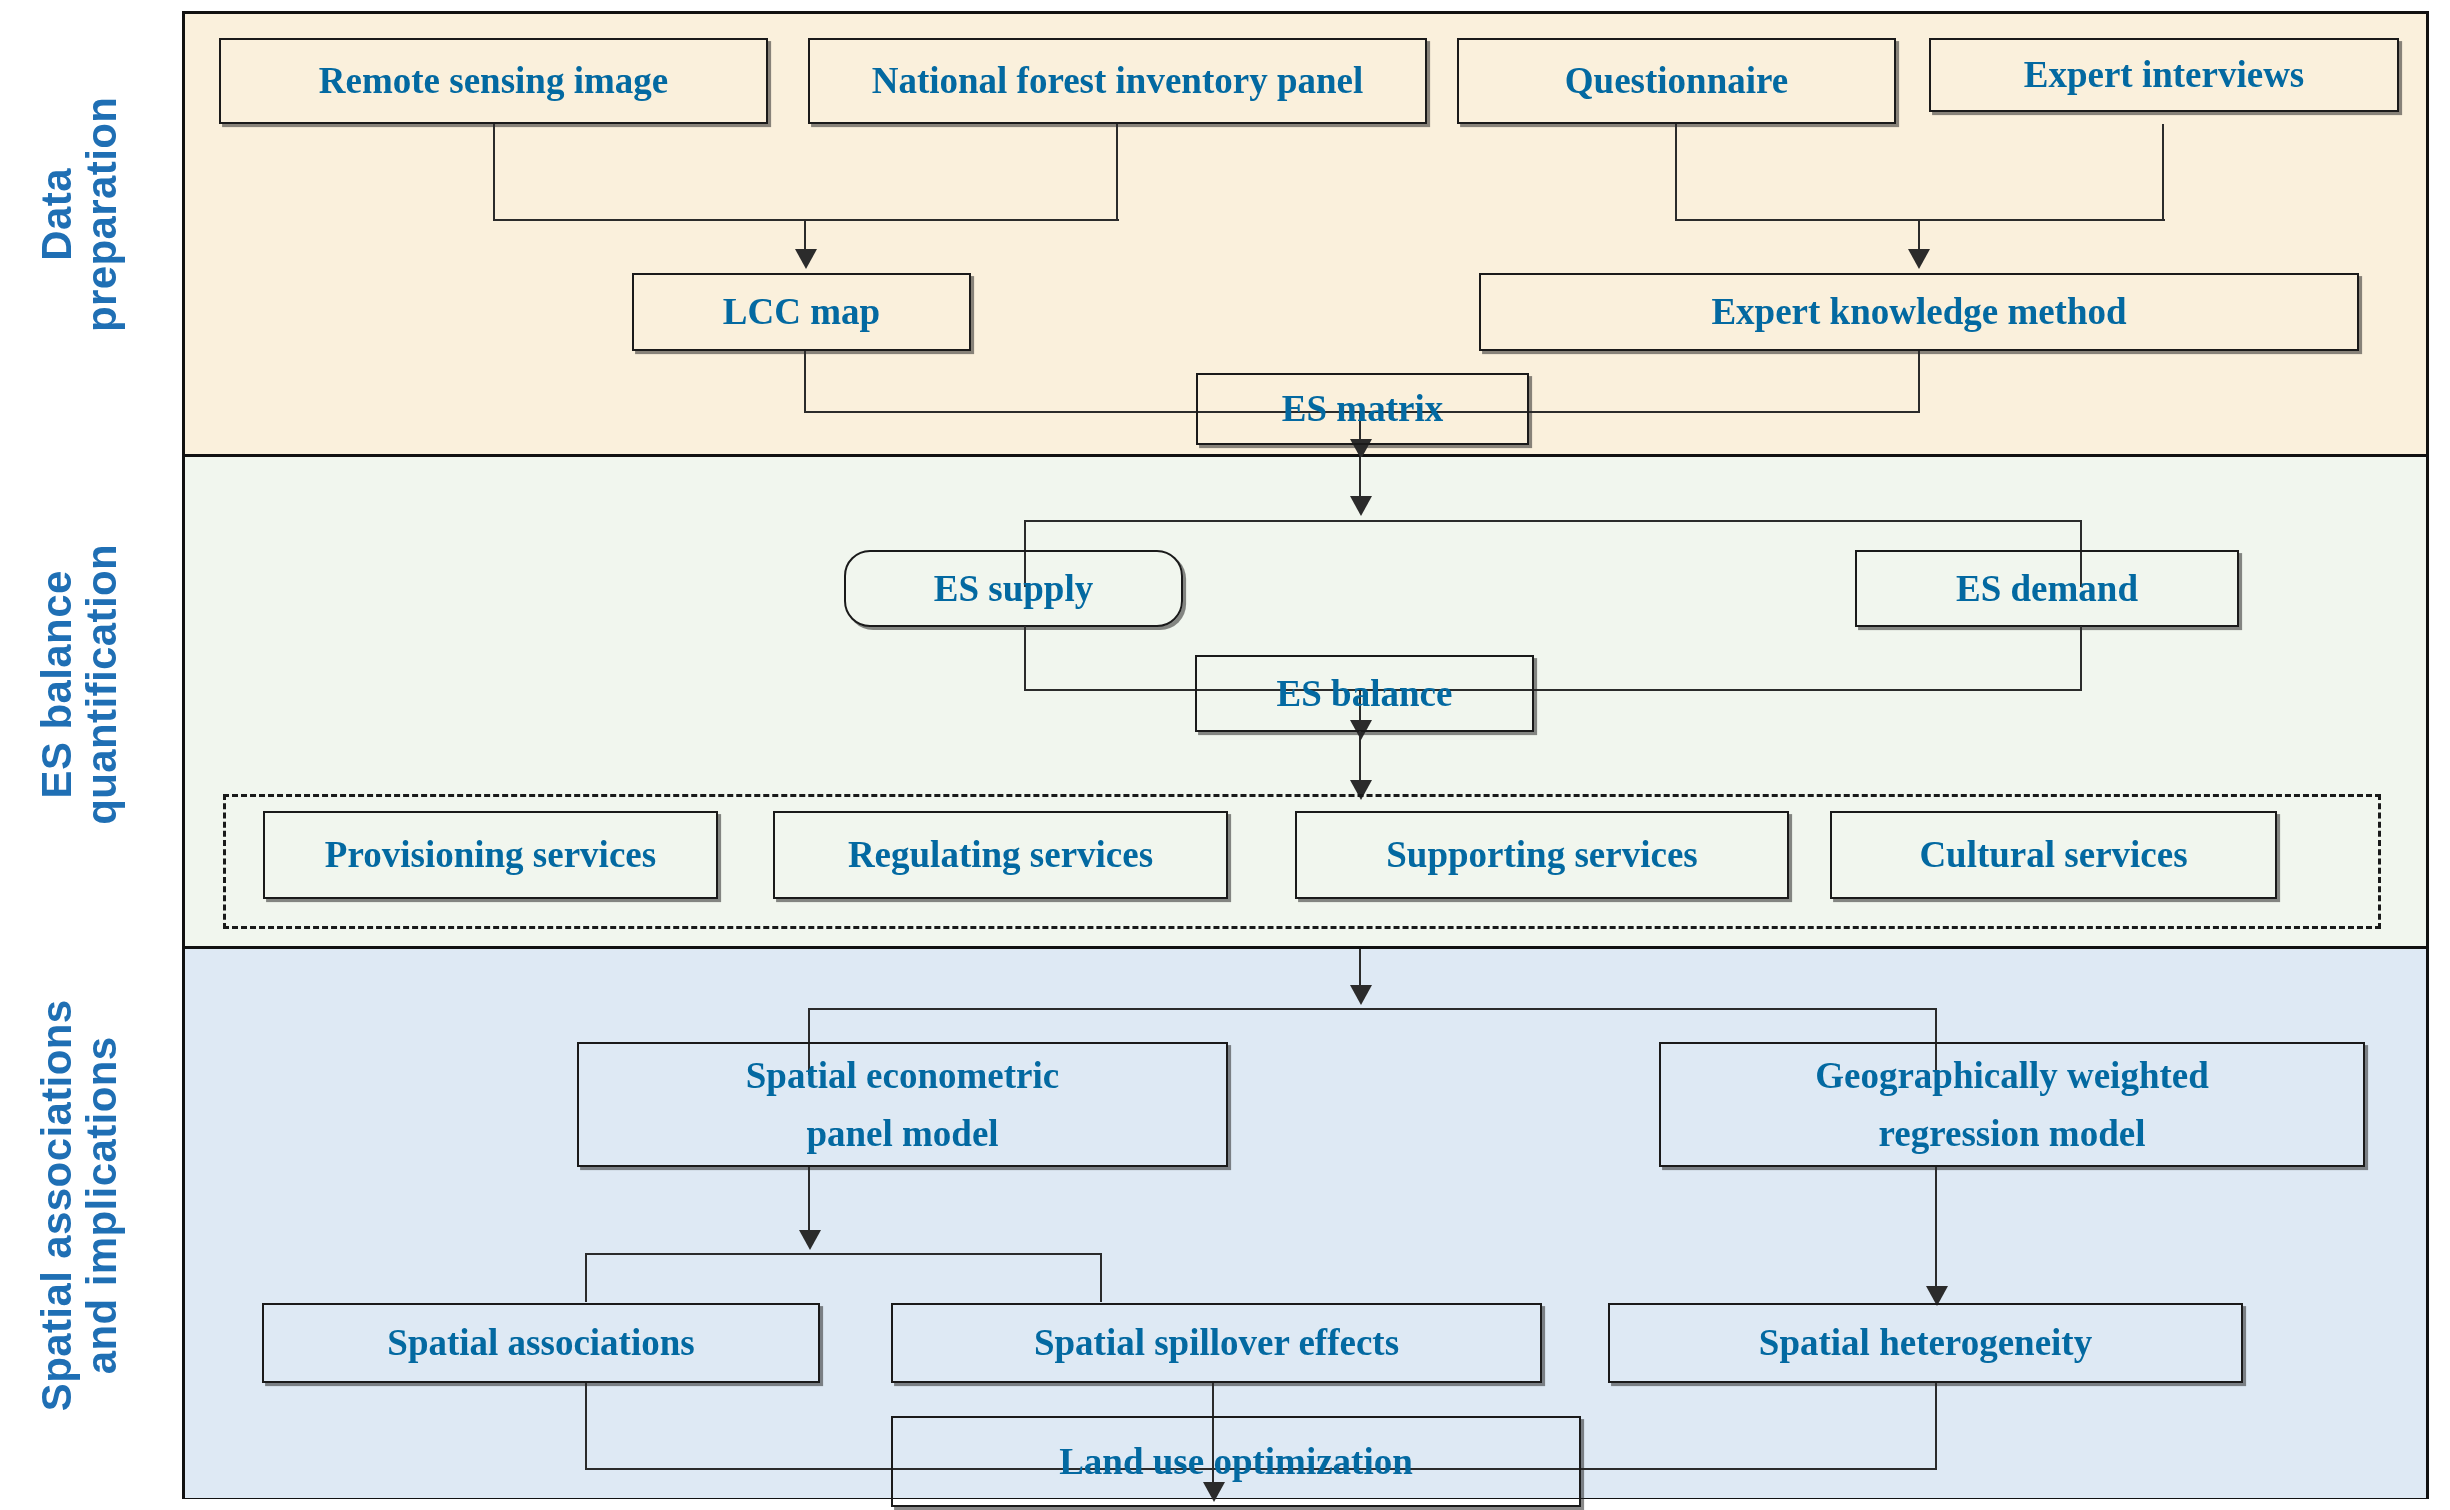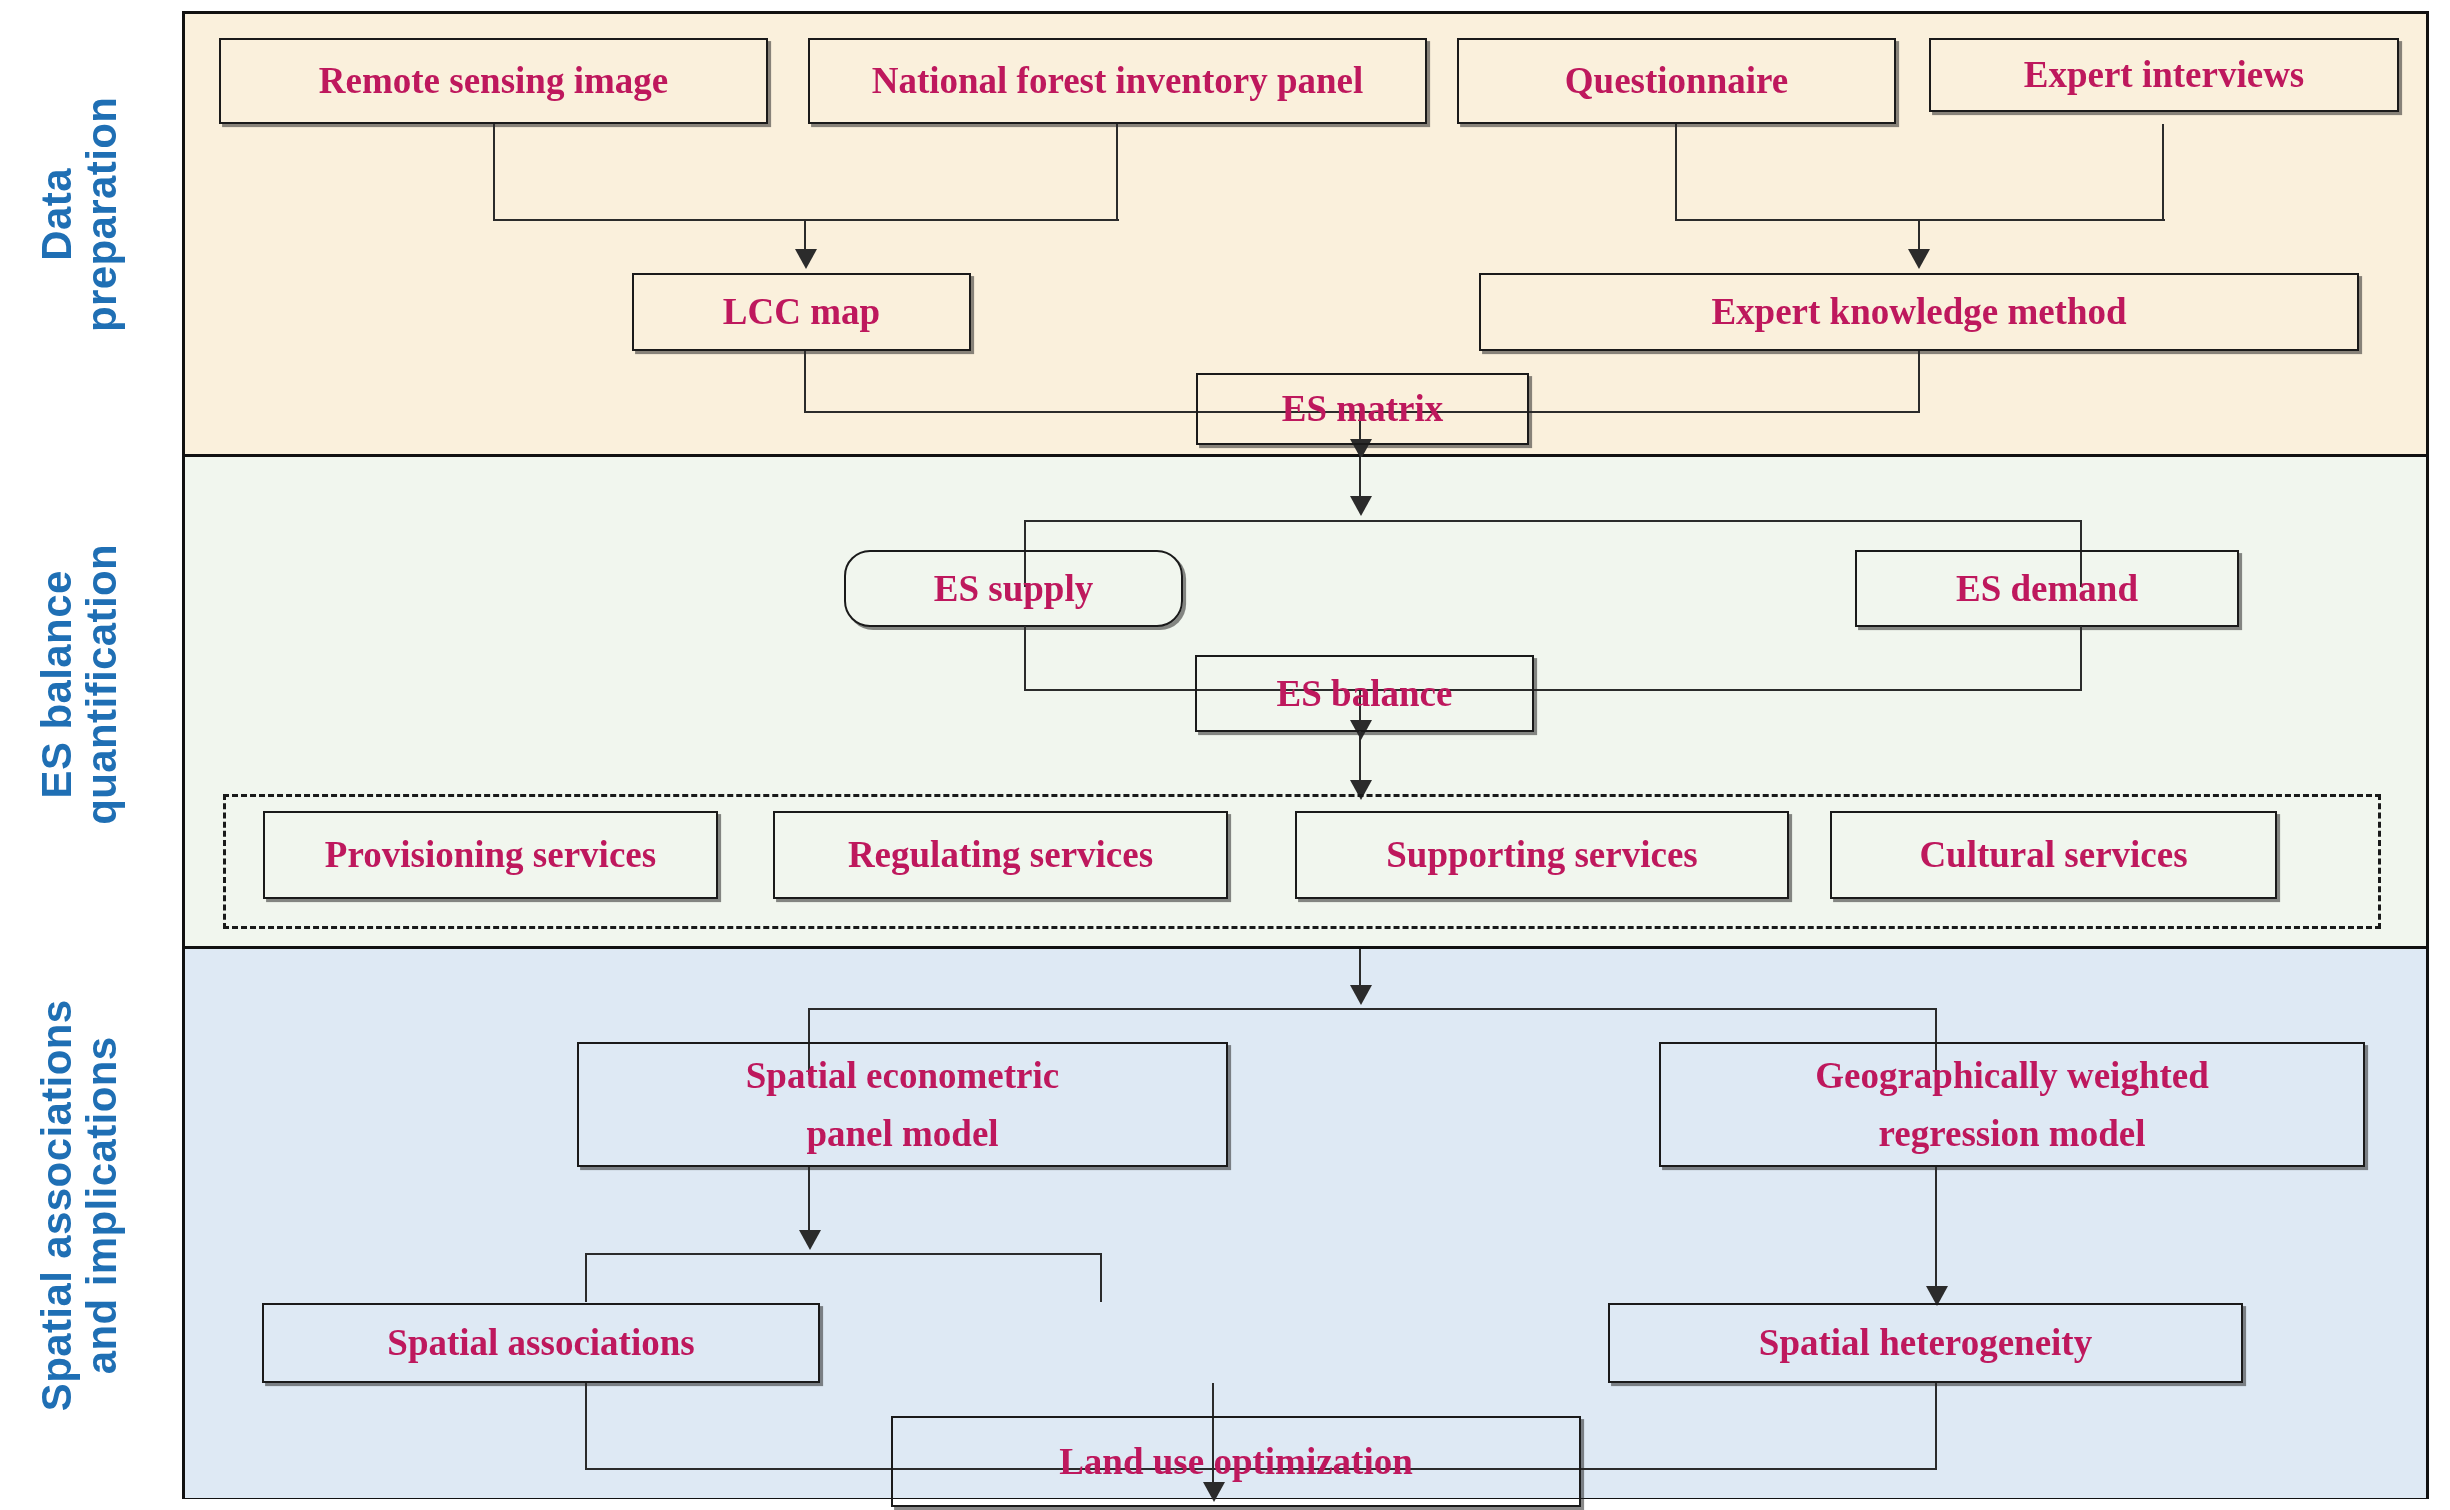--- a/index.html
+++ b/index.html
@@ -32,21 +32,21 @@
   .band.b3{top:935px;height:549px;background:#DEE9F4;}
 
   
   .node{
     position:absolute;
     box-sizing:border-box;
     border:2.4px solid #1a1a1a;
     background:transparent;
     display:flex;align-items:center;justify-content:center;
     text-align:center;
-    color:#be185d;
+    color:#0369a1;
     font-family:"Liberation Serif",serif;
     font-weight:bold;
     font-size:37px;
     line-height:1.22;
     box-shadow:3.1px 3.1px 0 rgba(40,40,40,.55);
     padding:0 7.8px;
   }
   .node.two-line{line-height:1.55;}
 
   
@@ -172,20 +172,21 @@
 
       <div class="ln lnh" style="left:400px;top:304px;width:517px;"></div>
       <div class="ln lnv" style="left:400px;top:304px;height:49px;"></div>
       <div class="ln lnv" style="left:915px;top:304px;height:49px;"></div>
 
       <div class="ln lnv" style="left:1750px;top:218px;height:124px;"></div>
       <div class="arrow" style="left:1741px;top:337px;"></div>
 
       <div class="node" style="left:77px;top:354px;width:558px;height:80px;">Spatial associations</div>
 
+      <div class="node" style="left:706px;top:354px;width:651px;height:80px;">Spatial spillover effects</div>
 
       <div class="node" style="left:1423px;top:354px;width:635px;height:80px;">Spatial heterogeneity</div>
 
       <div class="ln lnv" style="left:400px;top:434px;height:85px;"></div>
       <div class="ln lnv" style="left:1750px;top:434px;height:85px;"></div>
       <div class="ln lnh" style="left:400px;top:519px;width:1352px;"></div>
       <div class="ln lnv" style="left:1027px;top:434px;height:111px;"></div>
       <div class="arrow" style="left:1018px;top:533px;"></div>
 
       <div class="node" style="left:706px;top:469px;width:690px;height:91px;top:467px;">Land use optimization</div>

